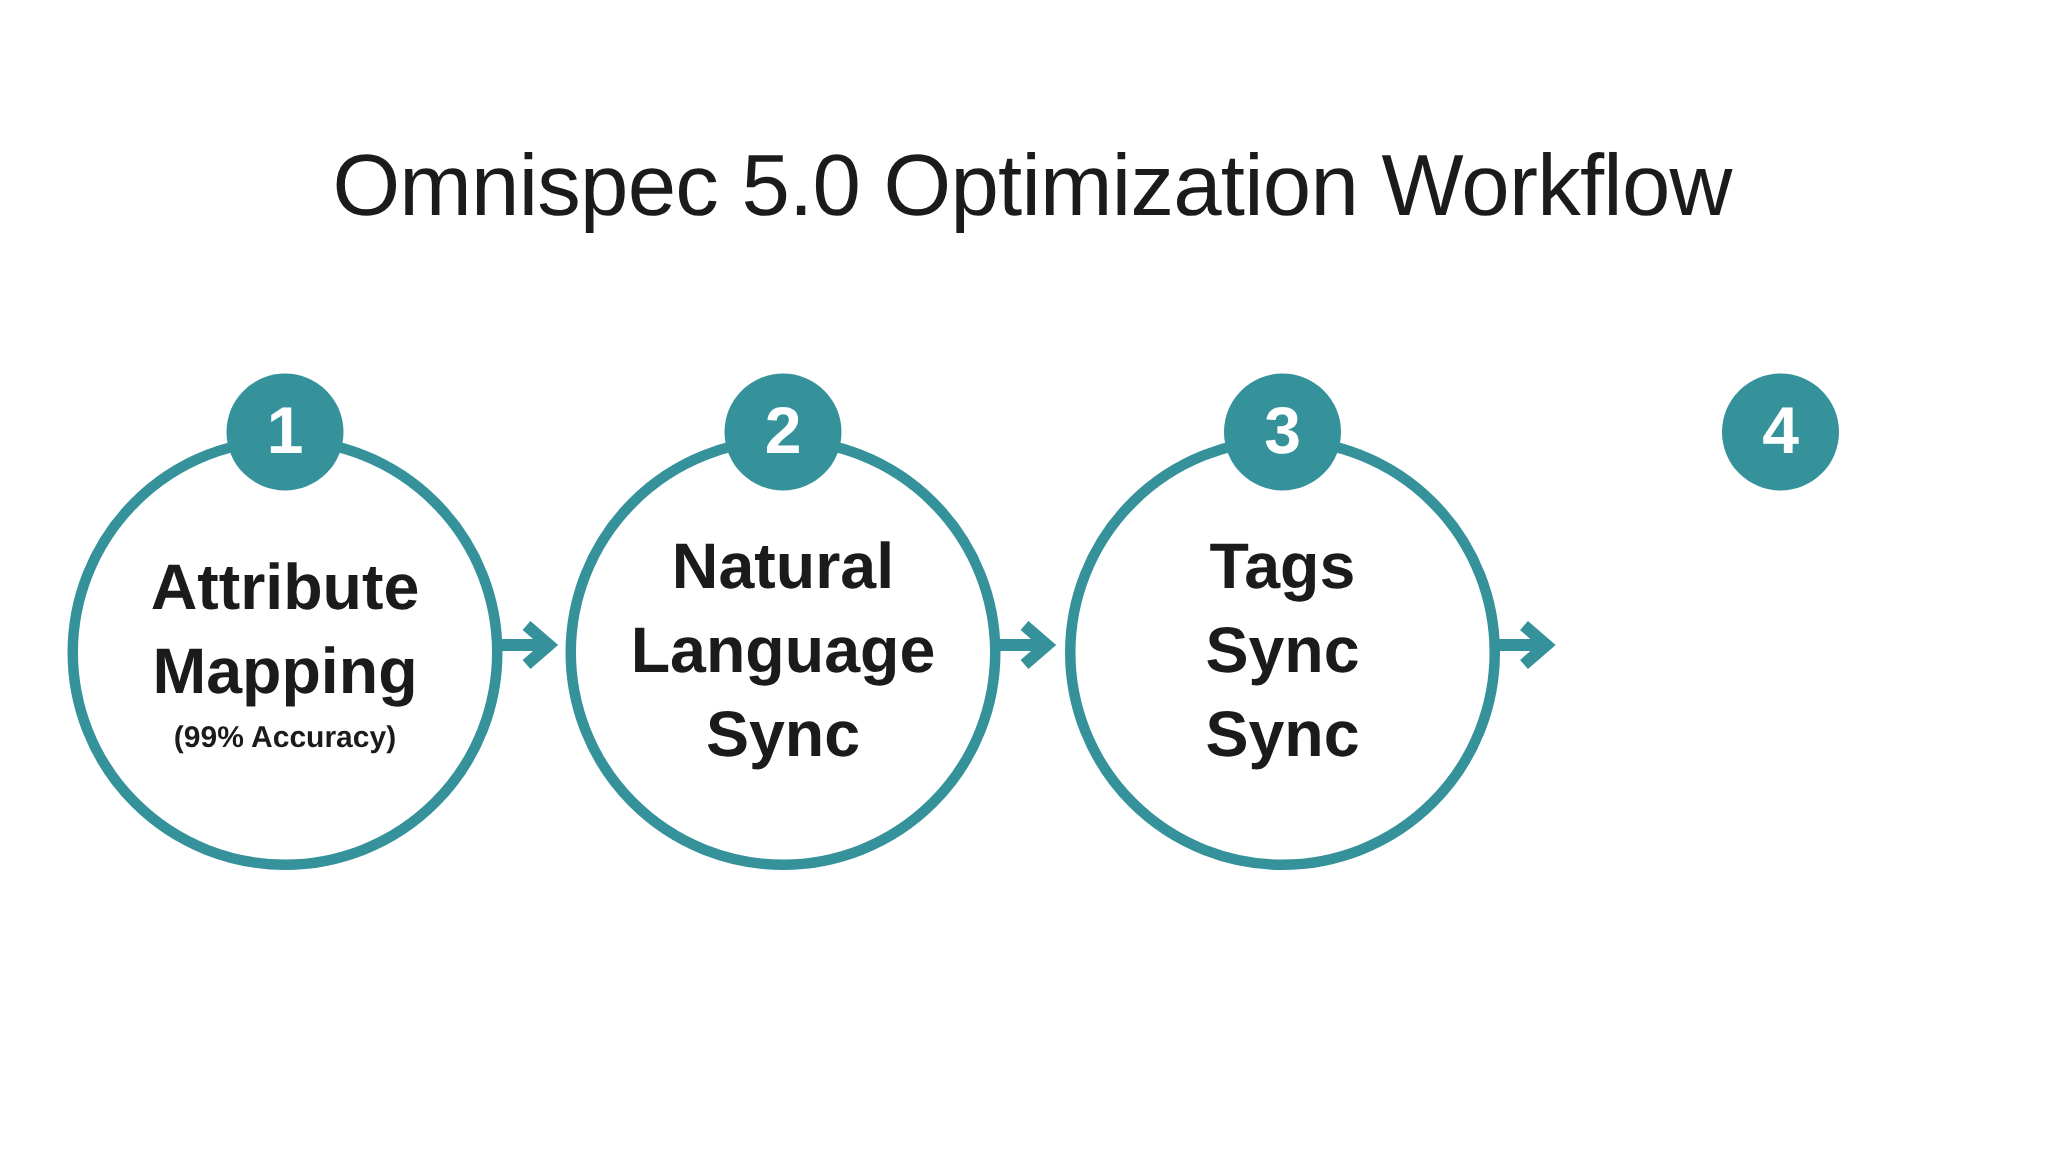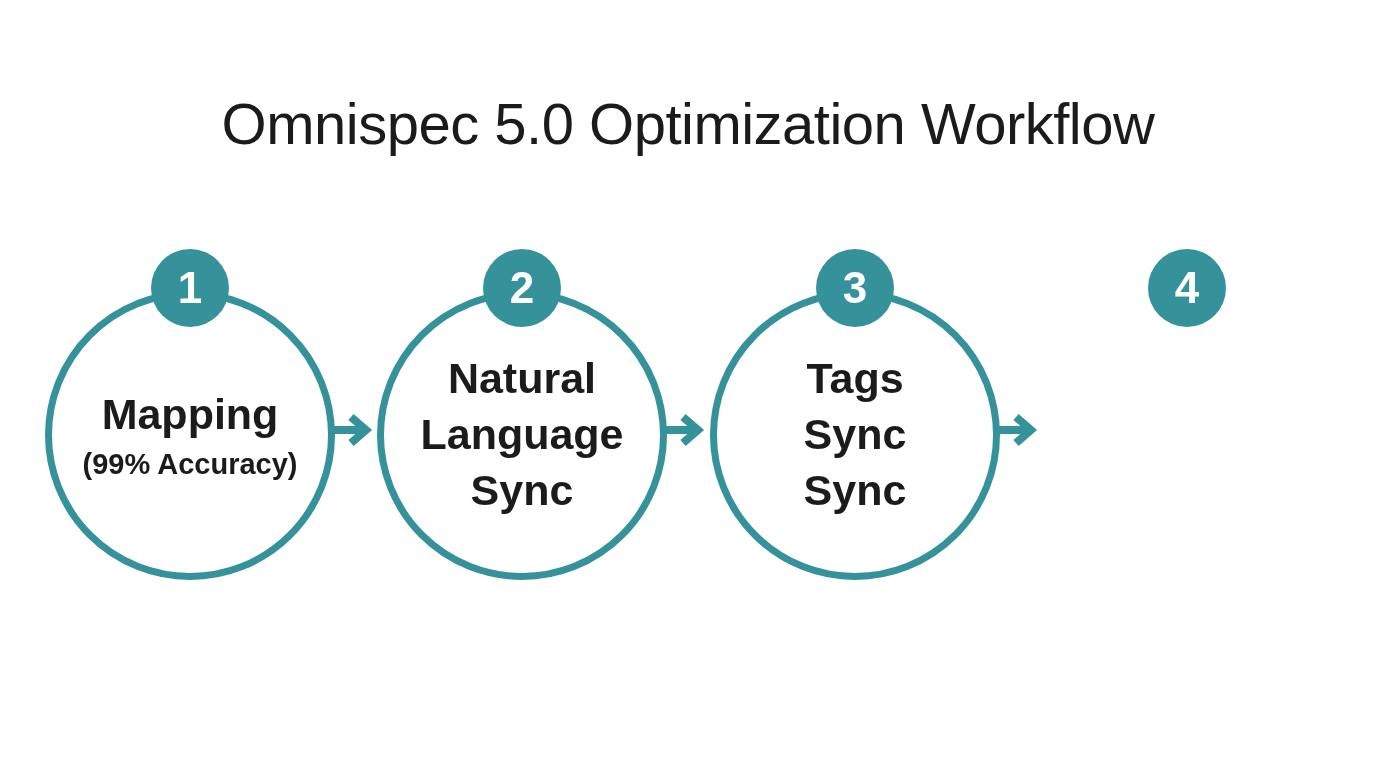--- a/index.html
+++ b/index.html
@@ -65,21 +65,21 @@
     font-weight: 700;
     z-index: 2;
   }
   .label {
     font-size: 43px;
     font-weight: 700;
     line-height: 1.3;
     color: var(--text);
   }
   .subtitle {
-    font-size: 29px;
+    font-size: 20px;
     font-weight: 600;
     line-height: 1.3;
     margin-top: 3px;
     color: var(--text);
   }
   .subtitle:empty { display: none; }
   .arrow {
     position: absolute;
     top: 405px;
     width: 52px; height: 50px;
@@ -100,20 +100,21 @@
 <body>
 
 <h1 class="title">Omnispec 5.0 Optimization Workflow</h1>
 
 <div class="step step-1">
   <div class="badge">
     <span>1</span>
   </div>
   <div class="circle">
     <div class="label">
+        <div>Attribute</div>
         <div>Mapping</div>
       </div>
     <div class="subtitle">(99% Accuracy)</div>
   </div>
 </div>
 
 <div class="arrow arrow-1">
   <svg viewBox="0 0 52 50">
       <path d="M0 25 H31 M21 12 L36 25 L21 38"></path>
     </svg>

